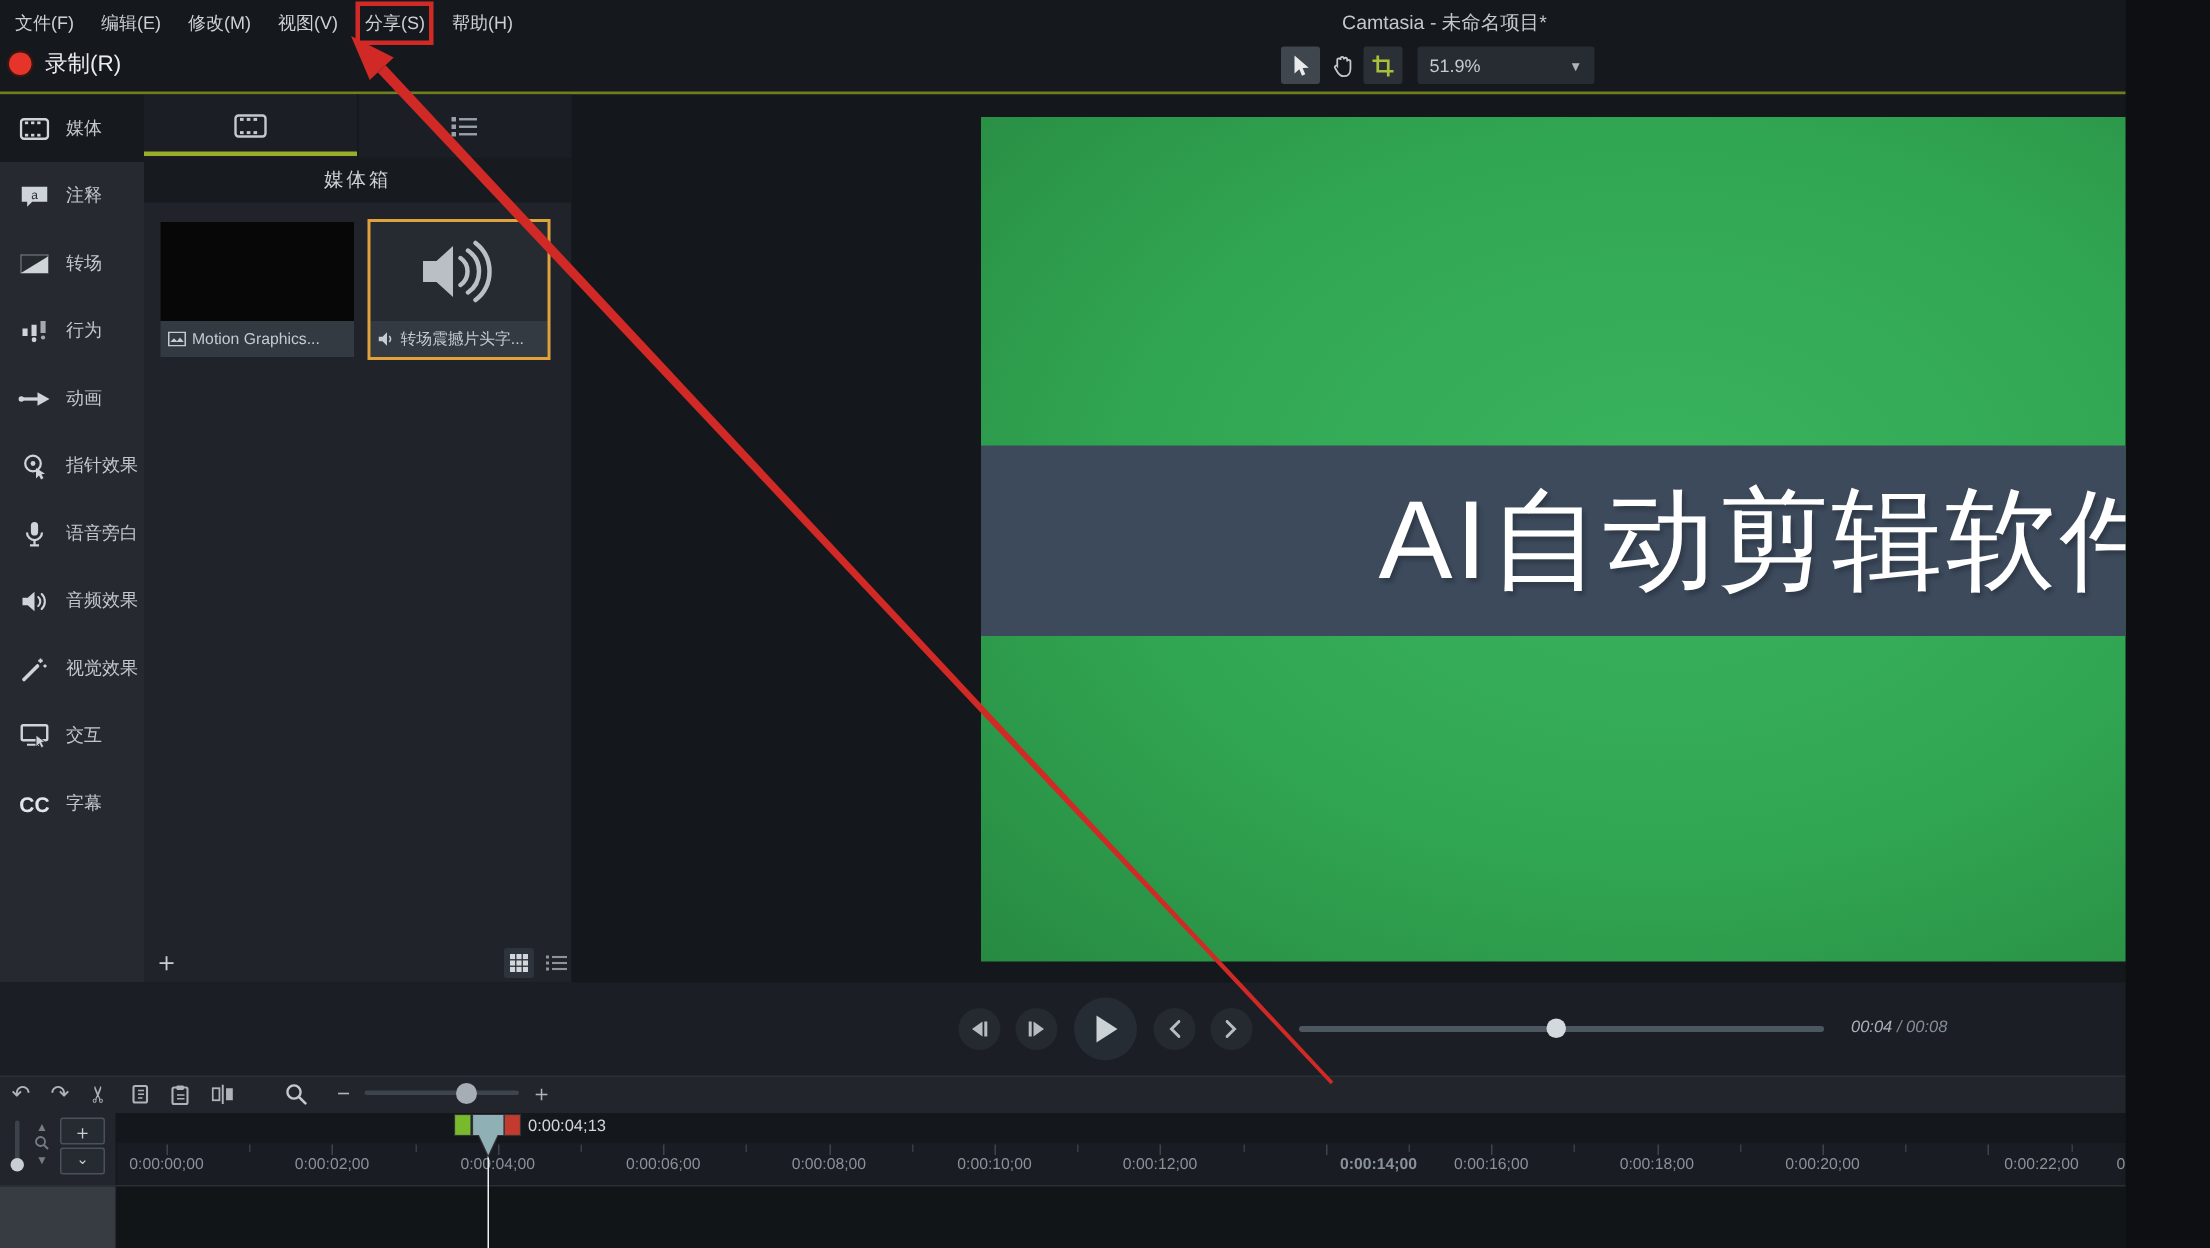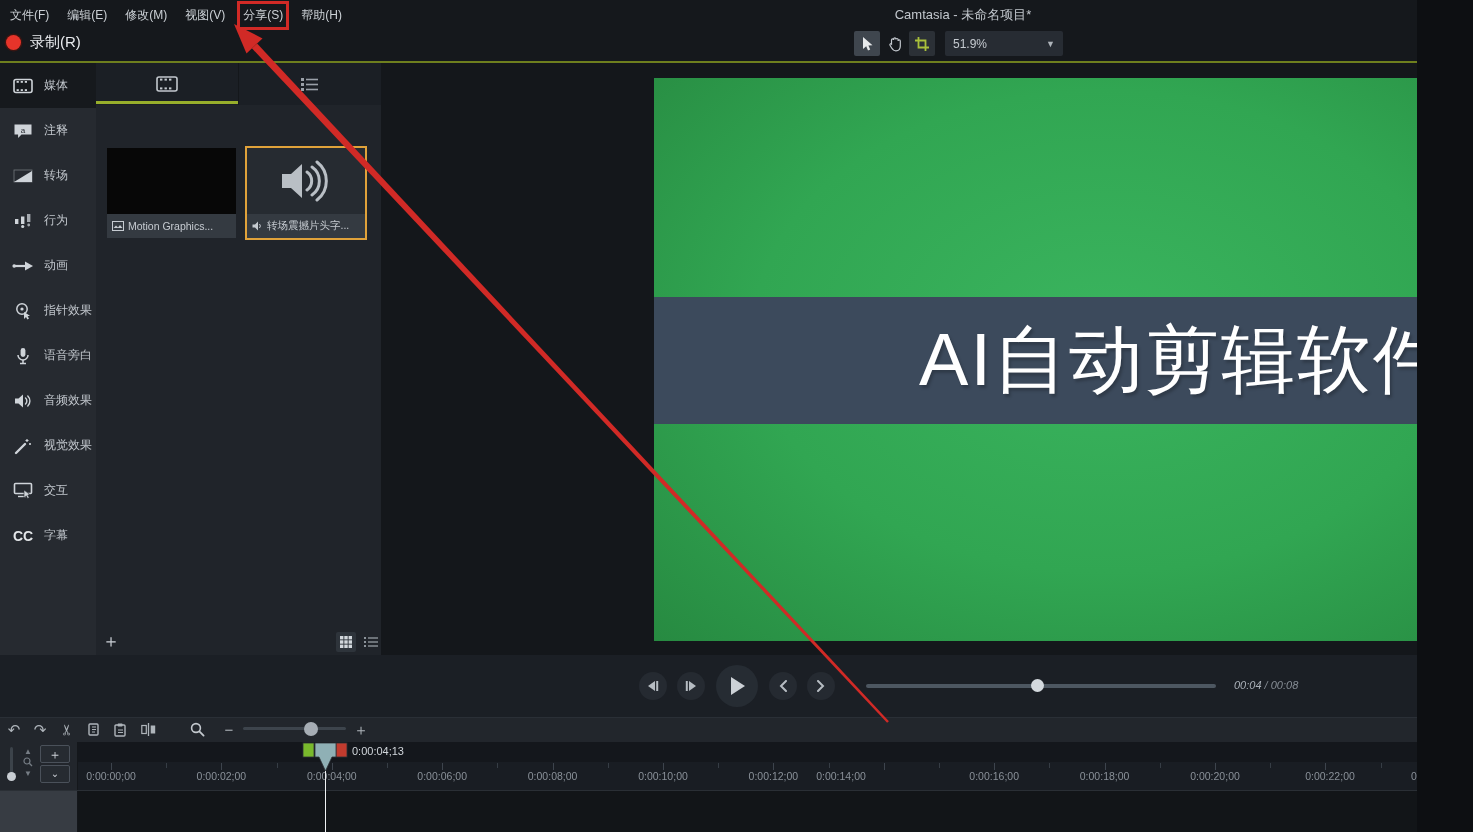--- a/index.html
+++ b/index.html
@@ -291,20 +291,21 @@
             <rect x="6" y="2.7" width="12" height="1.6" fill="#9aa0a8"></rect>
             <rect x="1" y="7" width="3" height="3" fill="#9aa0a8"></rect>
             <rect x="6" y="7.7" width="12" height="1.6" fill="#9aa0a8"></rect>
             <rect x="1" y="12" width="3" height="3" fill="#9aa0a8"></rect>
             <rect x="6" y="12.7" width="12" height="1.6" fill="#9aa0a8"></rect>
           </svg>
       </span>
     </div>
   </div>
   <div class="abs" id="tab-underline"></div>
+  <div class="abs" id="bin-header">媒体箱</div>
 
   <div class="media-item" id="media-item-1" style="left:107px;top:148px;width:129px;">
     <div class="thumb" style="height:66px;"></div>
     <div class="caption">
       <span>
         <svg width="12" height="10" viewBox="0 0 12 10">
             <rect x="0.5" y="0.5" width="11" height="9" fill="none" stroke="#c6cbd1"></rect>
             <path d="M1.5 7 L4 4.5 L6 6.5 L8 4 L10.5 7 Z" fill="#c6cbd1"></path>
           </svg>
       </span>
@@ -497,25 +498,25 @@
       <div class="ruler-tick" style="left: 1435.8px; height: 7px; background: rgb(61, 68, 77);"></div>
     </div>
   <div id="ruler-labels">
       <span class="ruler-label" style="left: 111px;">0:00:00;00</span>
       <span class="ruler-label" style="left: 221.4px;">0:00:02;00</span>
       <span class="ruler-label" style="left: 331.8px;">0:00:04;00</span>
       <span class="ruler-label" style="left: 442.2px;">0:00:06;00</span>
       <span class="ruler-label" style="left: 552.6px;">0:00:08;00</span>
       <span class="ruler-label" style="left: 663px;">0:00:10;00</span>
       <span class="ruler-label" style="left: 773.4px;">0:00:12;00</span>
-      <span class="ruler-label" style="left: 841px;">0:00:14;00</span>
+      <span class="ruler-label" style="left: 919px; font-weight: bold;">0:00:14;00</span>
       <span class="ruler-label" style="left: 994.2px;">0:00:16;00</span>
       <span class="ruler-label" style="left: 1104.6px;">0:00:18;00</span>
       <span class="ruler-label" style="left: 1215px;">0:00:20;00</span>
-      <span class="ruler-label" style="left: 1330px; text-align: center;">0:00:22;00</span>
+      <span class="ruler-label" style="left: 1361px; text-align: center;">0:00:22;00</span>
       <span class="ruler-label" style="left: 1435.8px;">0:00:24;00</span>
     </div>
 
   <div class="abs" id="tl-left-controls"></div>
   <div class="abs" id="track-vslider"></div>
   <div class="abs" id="track-vslider-dot"></div>
   <div class="mini-zoom" style="top:748px;">▲</div>
   <div class="mini-zoom" style="top:757px;">
     <svg width="10" height="10" viewBox="0 0 10 10" style="margin:0 auto;">
         <circle cx="4" cy="4" r="3" fill="none" stroke="#767d85" stroke-width="1.2"></circle>

